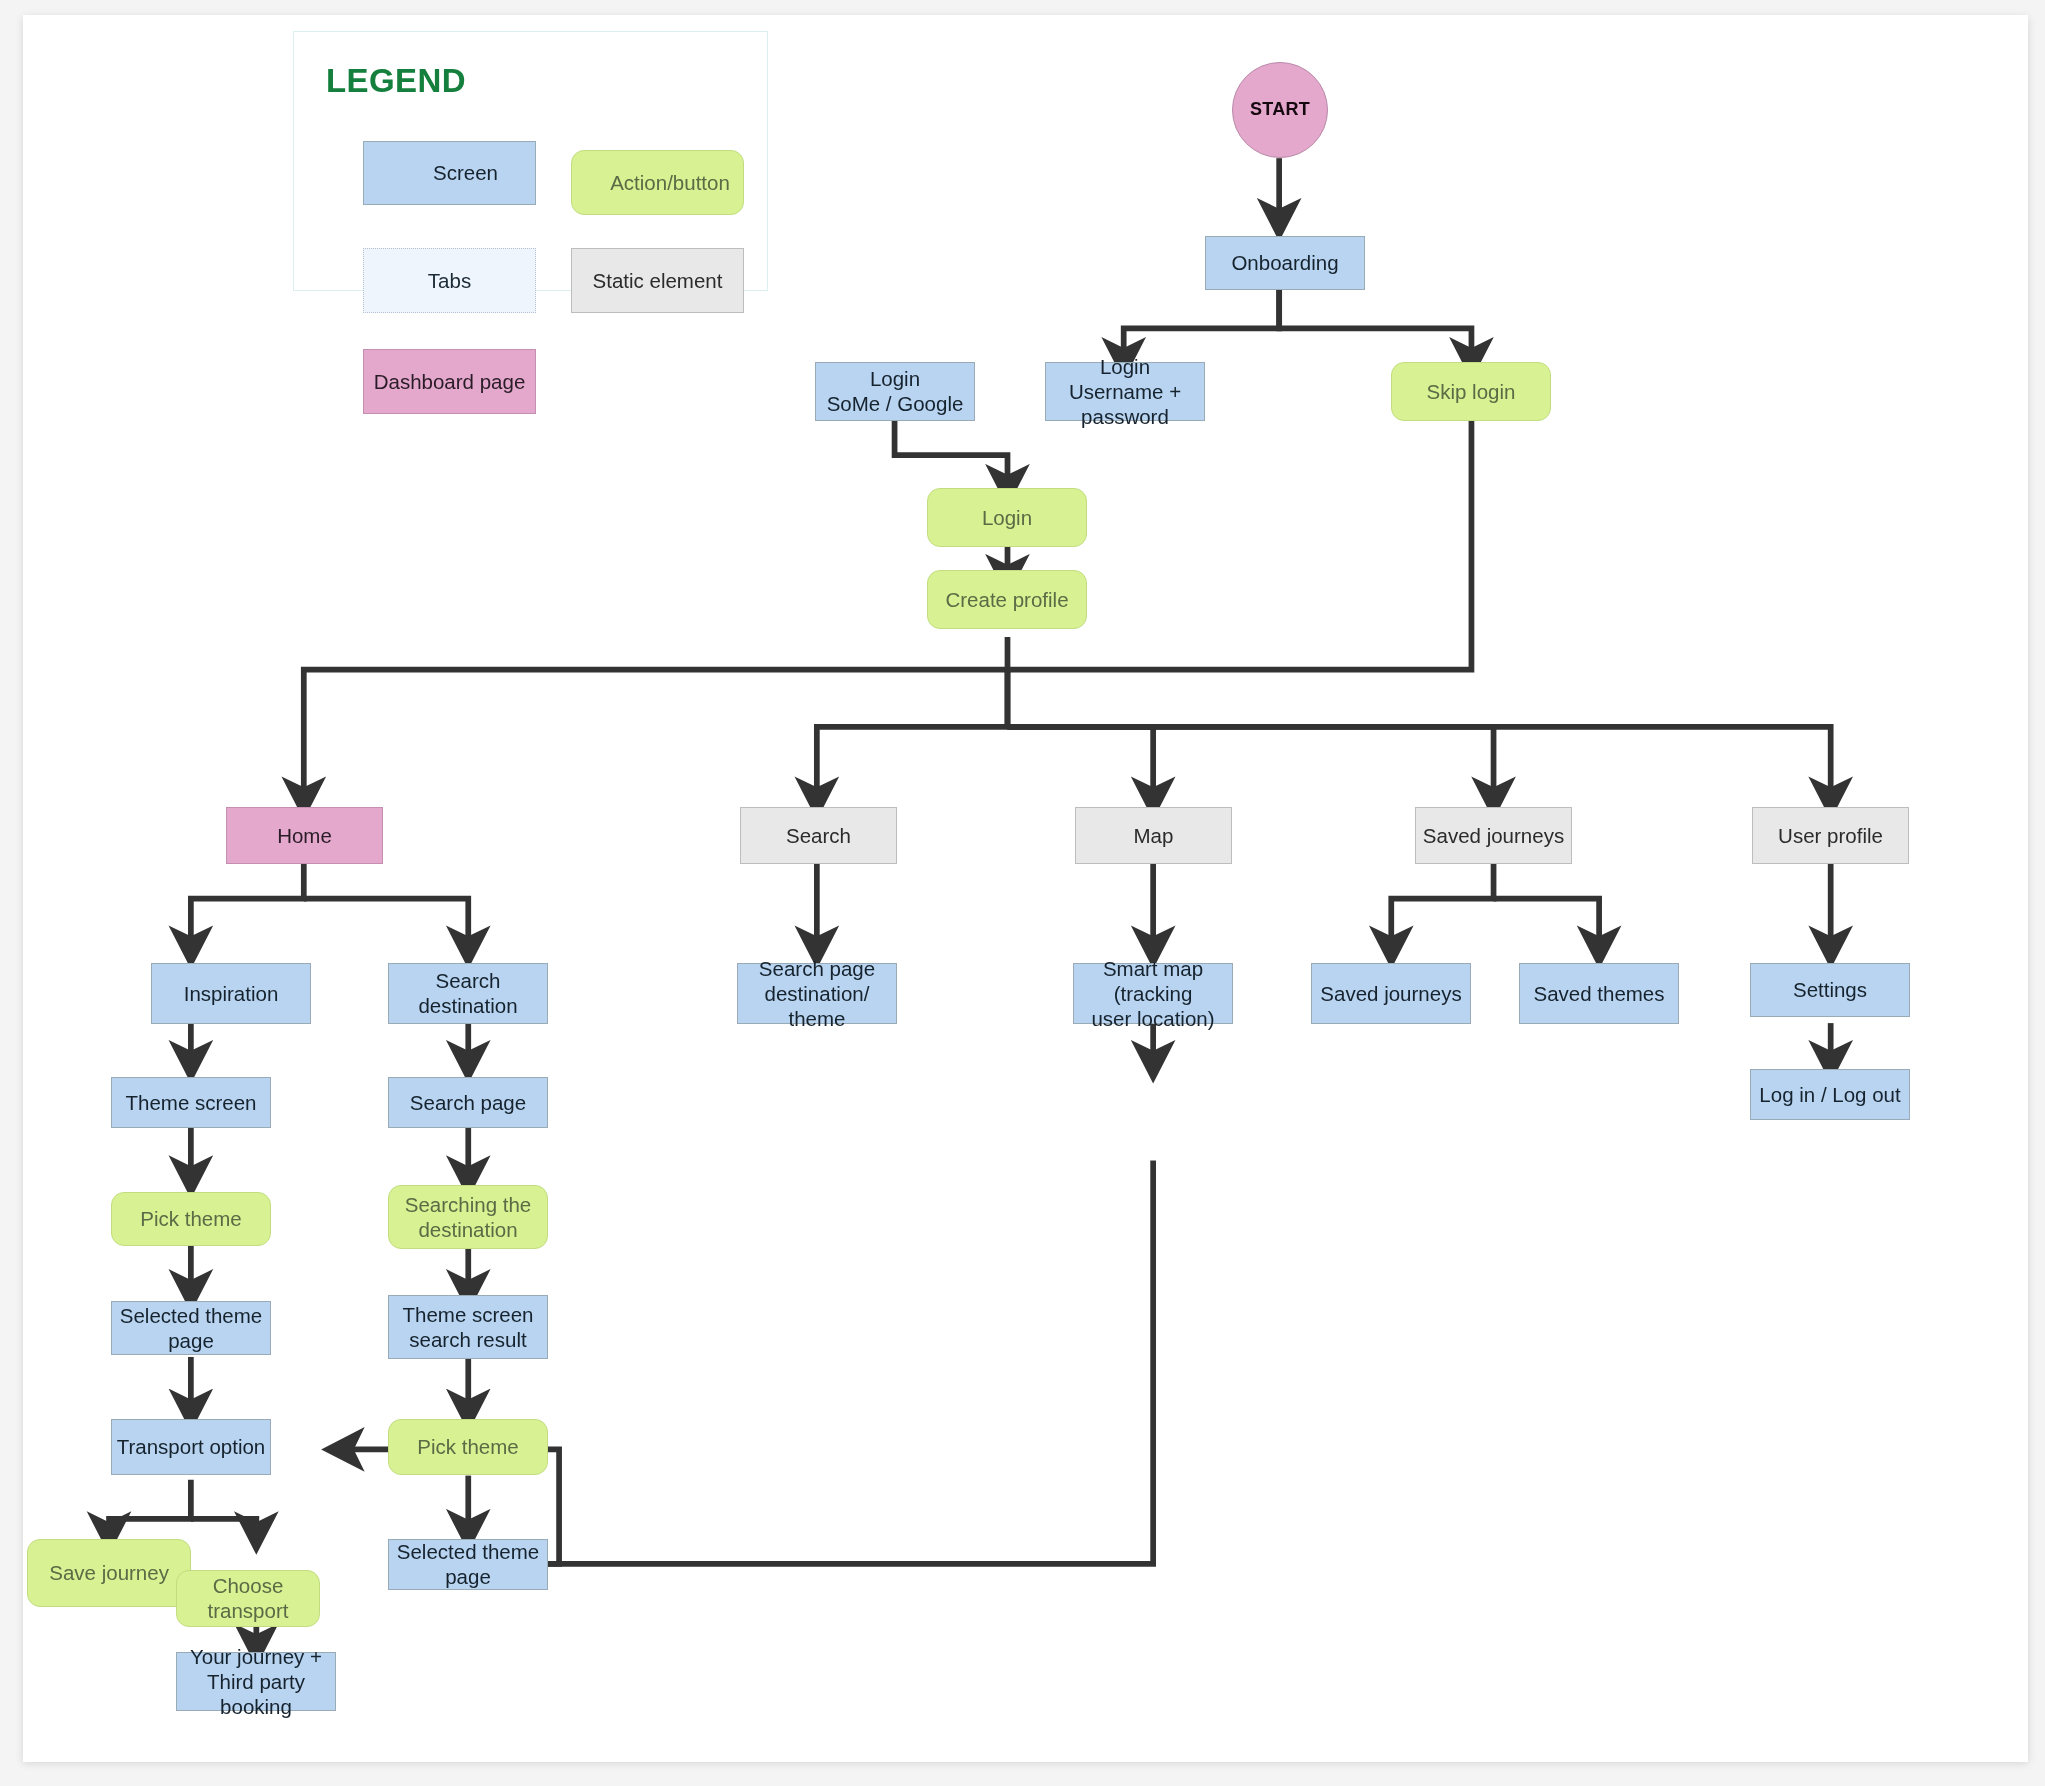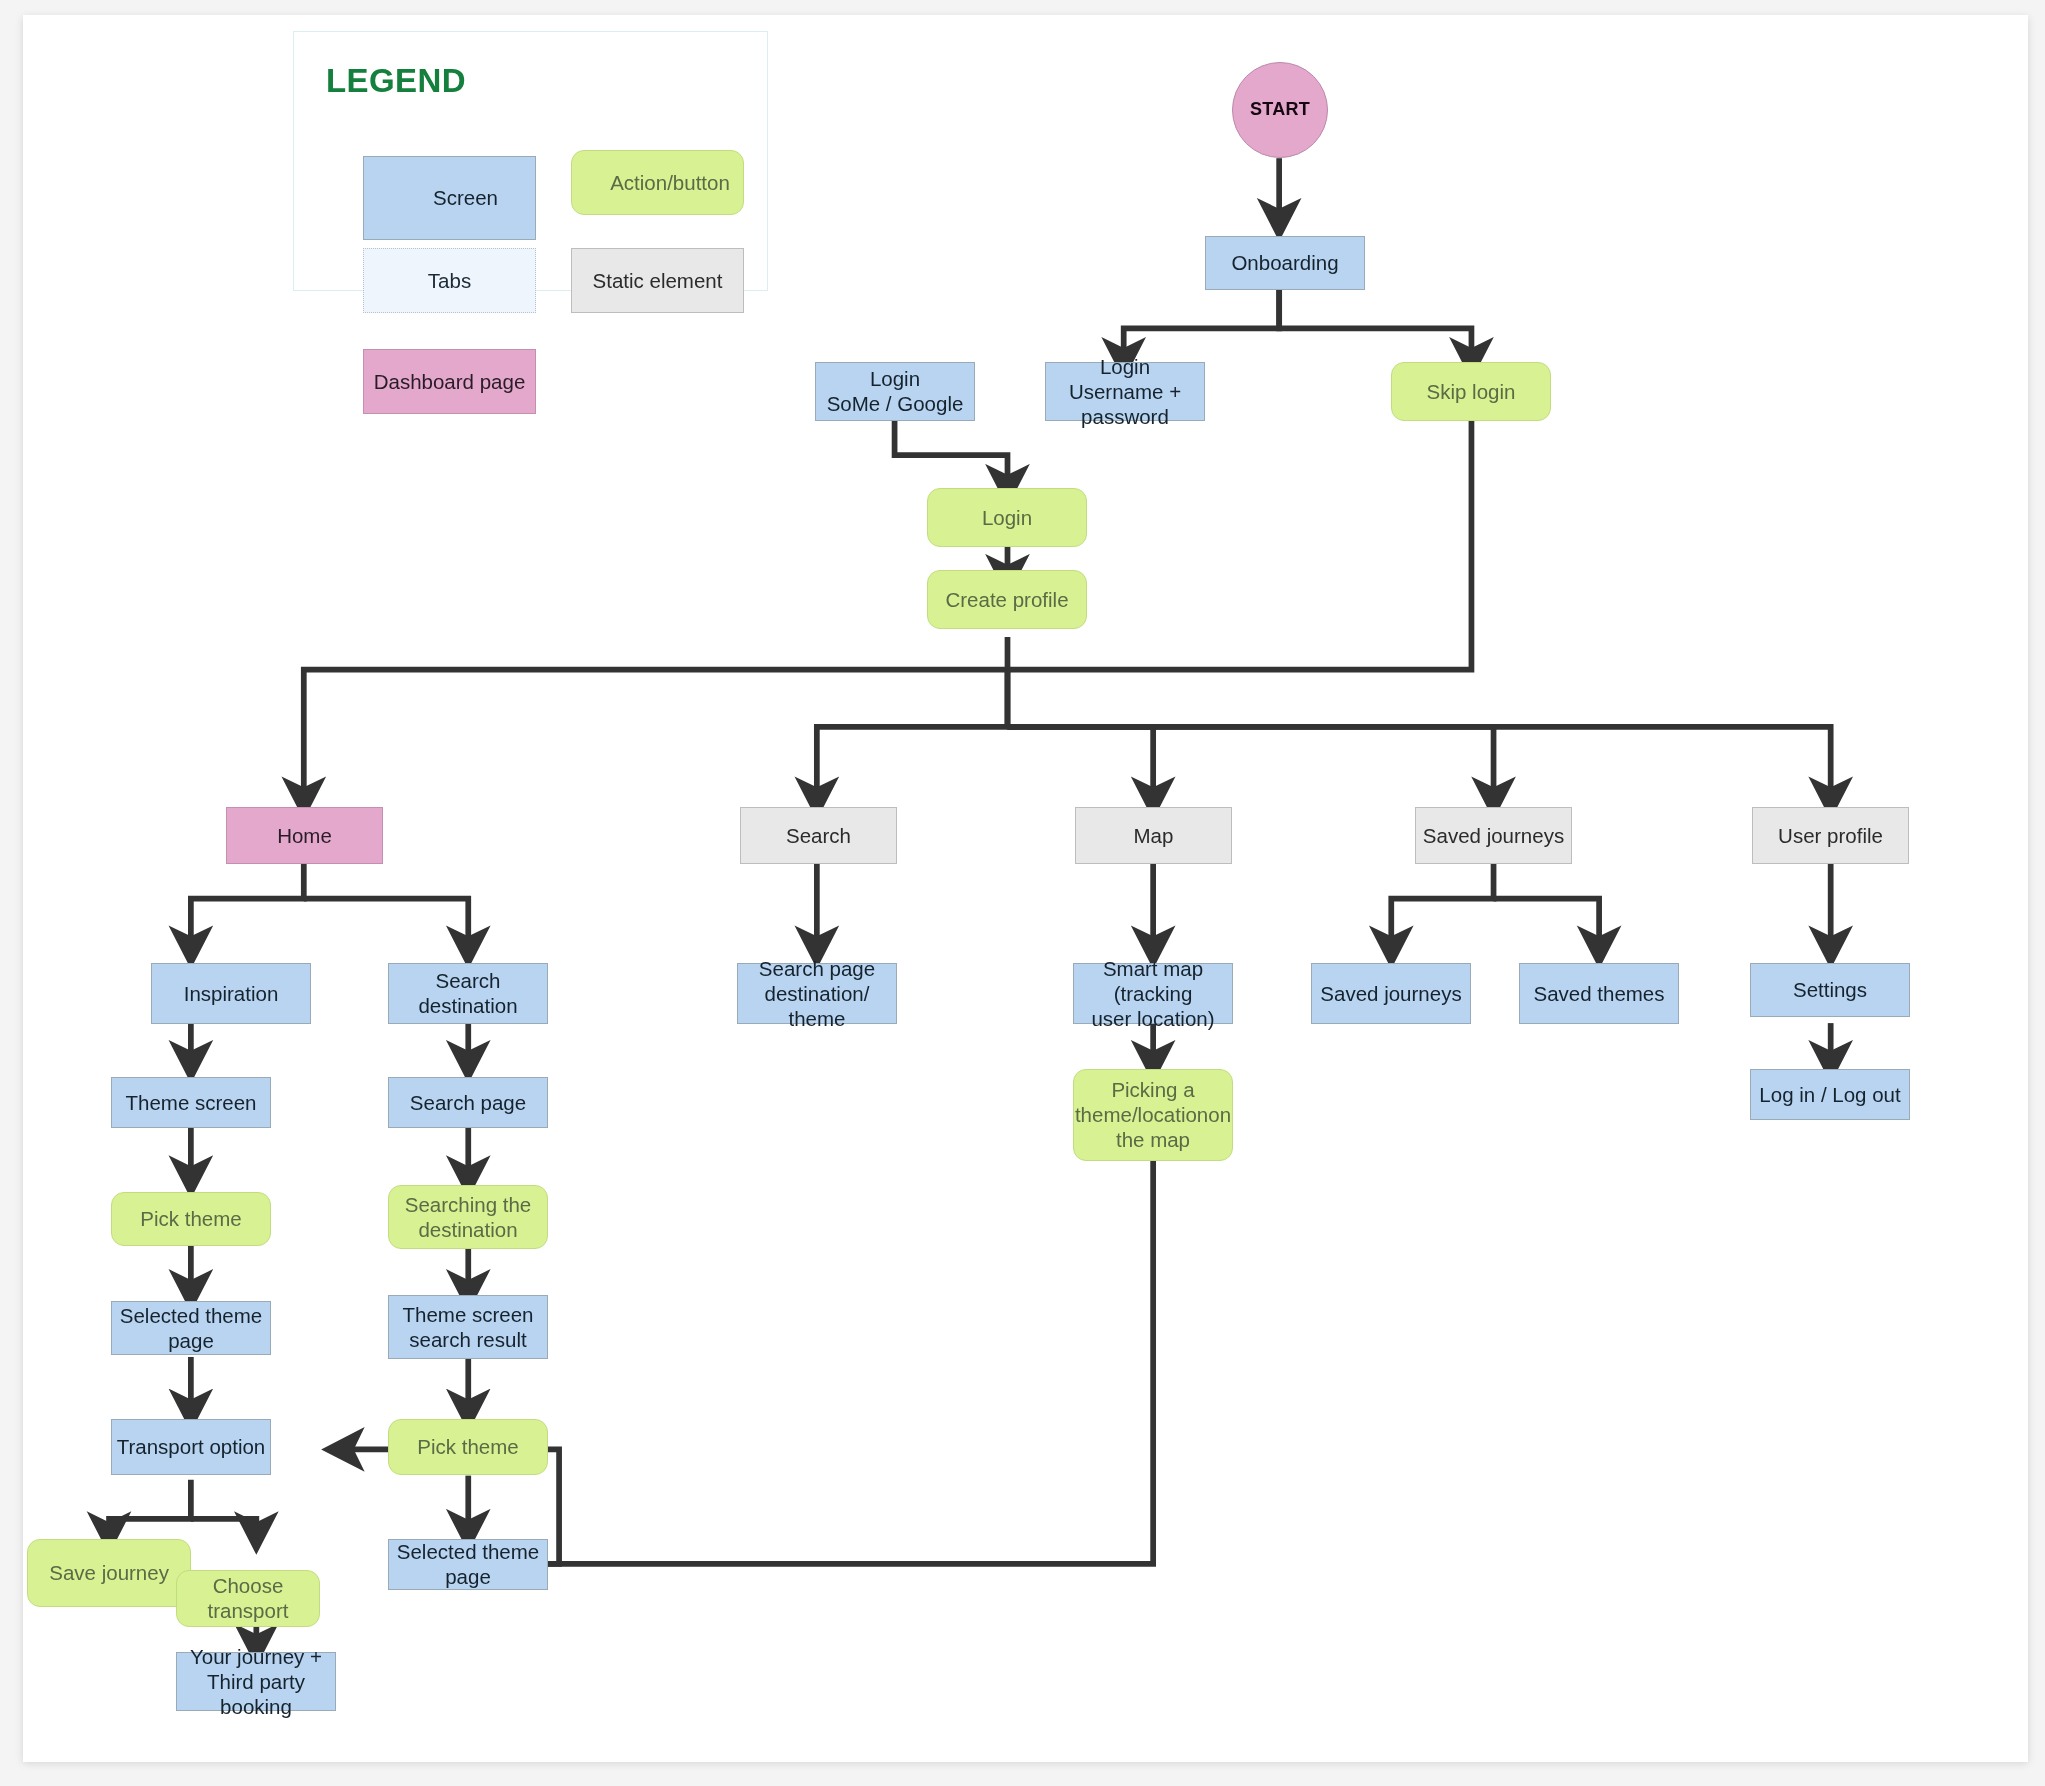--- a/index.html
+++ b/index.html
@@ -199,21 +199,21 @@
 
         <g fill="none" stroke="#333333" stroke-width="7">
           <path d="M1770,495 L1770,800 L1203,800"></path>
           <path d="M1203,800 L1203,870"></path>
         </g>
       </svg>
 
       <div id="legend-panel"></div>
       <div id="legend-title">LEGEND</div>
 
-      <div class="node n-screen" style="left:340px; top:141px; width:173px; height:84px;padding-left:32px;">Screen</div>
+      <div class="node n-screen" style="left:340px; top:126px; width:173px; height:64px;padding-left:32px;">Screen</div>
       <div class="node n-action" style="left:548px; top:135px; width:173px; height:65px;padding-left:25px;">Action/button</div>
       <div class="node n-tabs" style="left:340px; top:233px; width:173px; height:65px;">Tabs</div>
       <div class="node n-static" style="left:548px; top:233px; width:173px; height:65px;">Static element</div>
       <div class="node n-dash" style="left:340px; top:334px; width:173px; height:65px;">Dashboard page</div>
 
       <div class="node n-start" style="left:1209px; top:47px; width:96px; height:96px;">START</div>
 
       <div class="node n-screen" style="left:1182px; top:221px; width:160px; height:54px;">Onboarding</div>
 
       <div class="node n-screen" style="left:792px; top:347px; width:160px; height:59px; white-space:pre-line;">Login
@@ -240,23 +240,20 @@
       <div class="node n-screen" style="left:714px; top:948px; width:160px; height:61px; white-space:pre-line;">Search page
 destination/ theme</div>
       <div class="node n-screen" style="left:1050px; top:948px; width:160px; height:61px; white-space:pre-line;">Smart map (tracking
 user location)</div>
       <div class="node n-screen" style="left:1288px; top:948px; width:160px; height:61px;">Saved journeys</div>
       <div class="node n-screen" style="left:1496px; top:948px; width:160px; height:61px;">Saved themes</div>
       <div class="node n-screen" style="left:1727px; top:948px; width:160px; height:54px;">Settings</div>
 
       <div class="node n-screen" style="left:88px; top:1062px; width:160px; height:51px;">Theme screen</div>
       <div class="node n-screen" style="left:365px; top:1062px; width:160px; height:51px;">Search page</div>
-      <div class="node n-action" style="left:1050px; top:1054px; width:160px; height:92px; white-space:pre-line;">Picking a
-theme/locationon
-the map</div>
       <div class="node n-screen" style="left:1727px; top:1054px; width:160px; height:51px;">Log in / Log out</div>
 
       <div class="node n-action" style="left:88px; top:1177px; width:160px; height:54px;">Pick theme</div>
       <div class="node n-action" style="left:365px; top:1170px; width:160px; height:64px; white-space:pre-line;">Searching the
 destination</div>
 
       <div class="node n-screen" style="left:88px; top:1286px; width:160px; height:54px;">Selected theme page</div>
       <div class="node n-screen" style="left:365px; top:1280px; width:160px; height:64px; white-space:pre-line;">Theme screen
 search result</div>
 

